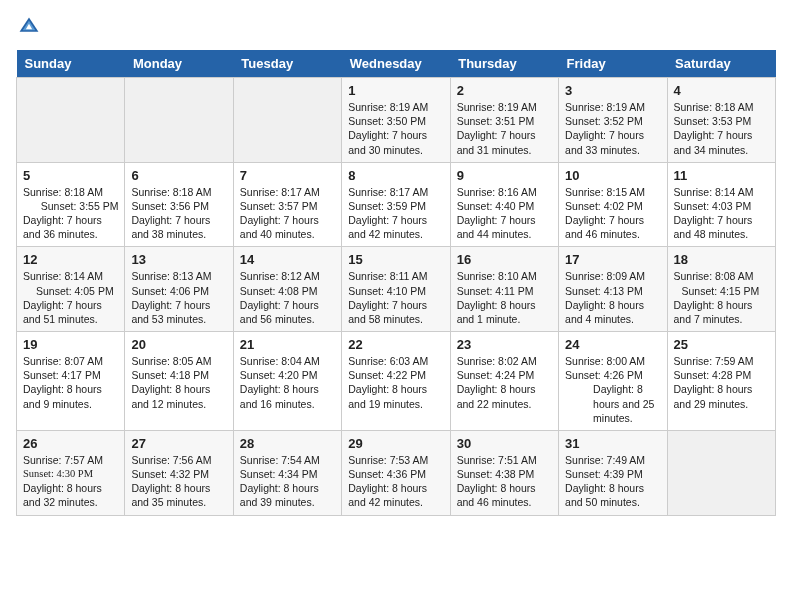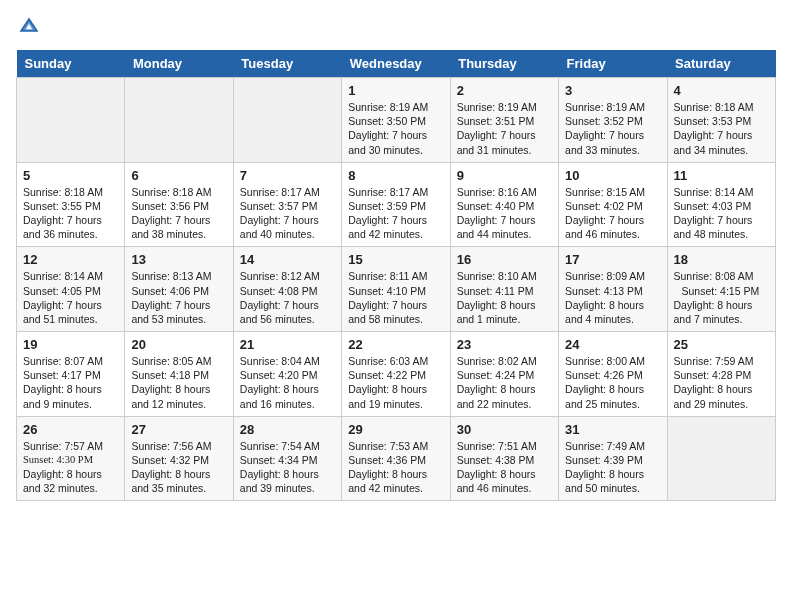--- a/index.html
+++ b/index.html
@@ -141,21 +141,21 @@
           <span class="day-number">4</span>
           <div style="line-height: 1.35;">Sunrise: 8:18 AM</div>
           <div style="line-height: 1.35;">Sunset: 3:53 PM</div>
           <div style="line-height: 1.35;">Daylight: 7 hours and 34 minutes.</div>
         </td>
       </tr>
       <tr>
         <td>
           <span class="day-number">5</span>
           <div style="line-height: 1.35;">Sunrise: 8:18 AM</div>
-          <div style="line-height: 1.35;">Sunset: 3:55 PM</div>
+          <div style="line-height: 1.35; text-align: right;">Sunset: 3:55 PM</div>
           <div style="line-height: 1.35;">Daylight: 7 hours and 36 minutes.</div>
         </td>
         <td>
           <span class="day-number">6</span>
           <div style="line-height: 1.35;">Sunrise: 8:18 AM</div>
           <div style="line-height: 1.35;">Sunset: 3:56 PM</div>
           <div style="line-height: 1.35;">Daylight: 7 hours and 38 minutes.</div>
         </td>
         <td>
           <span class="day-number">7</span>
@@ -185,21 +185,21 @@
           <span class="day-number">11</span>
           <div style="line-height: 1.35;">Sunrise: 8:14 AM</div>
           <div style="line-height: 1.35;">Sunset: 4:03 PM</div>
           <div style="line-height: 1.35;">Daylight: 7 hours and 48 minutes.</div>
         </td>
       </tr>
       <tr>
         <td>
           <span class="day-number">12</span>
           <div style="line-height: 1.35;">Sunrise: 8:14 AM</div>
-          <div style="line-height: 1.35;">Sunset: 4:05 PM</div>
+          <div style="line-height: 1.35; margin-left: 13px;">Sunset: 4:05 PM</div>
           <div style="line-height: 1.35;">Daylight: 7 hours and 51 minutes.</div>
         </td>
         <td>
           <span class="day-number">13</span>
           <div style="line-height: 1.35;">Sunrise: 8:13 AM</div>
           <div style="line-height: 1.35;">Sunset: 4:06 PM</div>
           <div style="line-height: 1.35;">Daylight: 7 hours and 53 minutes.</div>
         </td>
         <td>
           <span class="day-number">14</span>
@@ -260,21 +260,21 @@
         <td>
           <span class="day-number">23</span>
           <div style="line-height: 1.35;">Sunrise: 8:02 AM</div>
           <div style="line-height: 1.35;">Sunset: 4:24 PM</div>
           <div style="line-height: 1.35;">Daylight: 8 hours and 22 minutes.</div>
         </td>
         <td>
           <span class="day-number">24</span>
           <div style="line-height: 1.35;">Sunrise: 8:00 AM</div>
           <div style="line-height: 1.35;">Sunset: 4:26 PM</div>
-          <div style="line-height: 1.35;">Daylight: 8 hours and 25 minutes.</div>
+          <div style="line-height: 1.35; margin-left: 28px;">Daylight: 8 hours and 25 minutes.</div>
         </td>
         <td>
           <span class="day-number">25</span>
           <div style="line-height: 1.35;">Sunrise: 7:59 AM</div>
           <div style="line-height: 1.35;">Sunset: 4:28 PM</div>
           <div style="line-height: 1.35;">Daylight: 8 hours and 29 minutes.</div>
         </td>
       </tr>
       <tr>
         <td>

